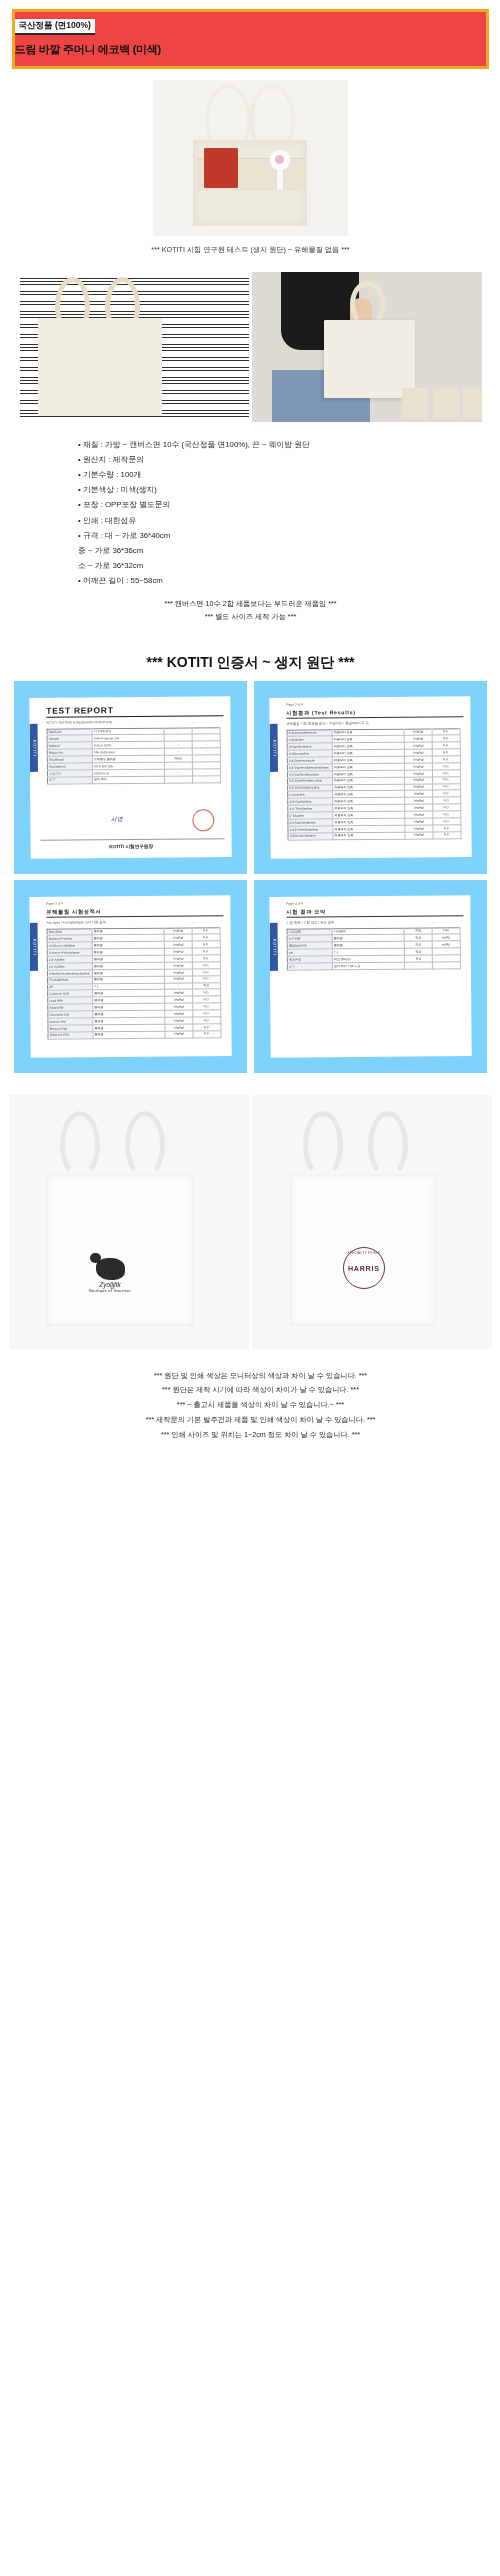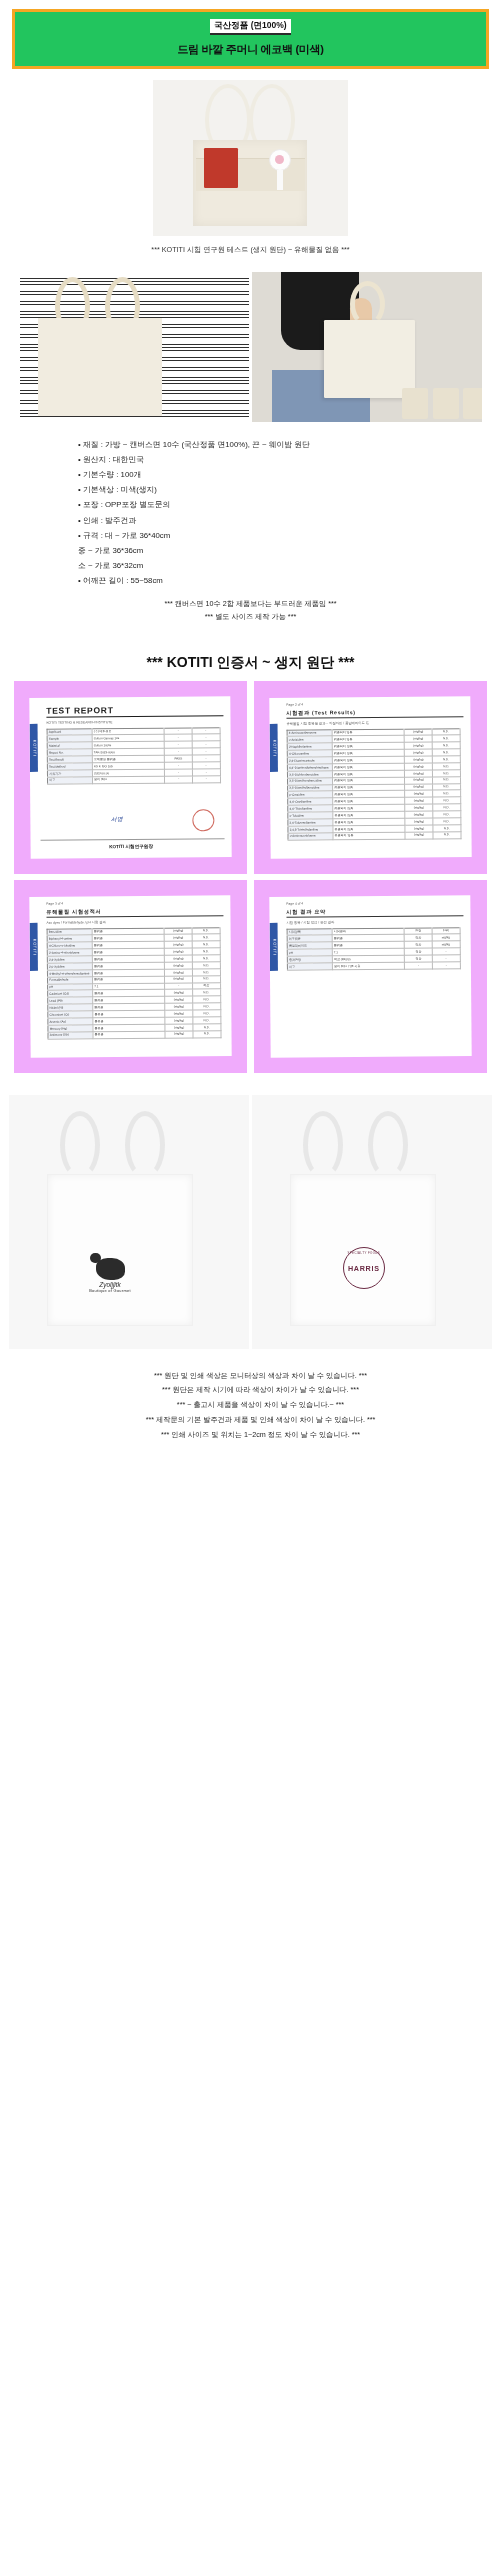--- a/index.html
+++ b/index.html
@@ -16,23 +16,23 @@
     position: relative;
     background: #ffffff;
   }
 
   
   .header-wrap {
     padding: 9px 11.7px 0 11.7px;
   }
   .header-box {
     border: 3.3px solid #f5a623;
-    background: #22c55e;
+    background: #ef4444;
     padding: 6.5px 0 9px 0;
-    text-align: center;
+    text-align: left;
   }
   .badge {
     display: inline-block;
     background: #ffffff;
     color: #111;
     font-size: 8.5px;
     font-weight: bold;
     padding: 1.3px 3.9px;
     border-bottom: 2px solid #2b2b2b;
     margin-bottom: 6.5px;
@@ -195,21 +195,21 @@
     margin-top: 30px;
     color: #111;
   }
   .docs {
     display: grid;
     grid-template-columns: 1fr 1fr;
     gap: 6.5px;
     padding: 9px 14.3px 0 14.3px;
   }
   .doc {
-    background: #f0abfc;
+    background: #7dd3fc;
     padding: 16px;
     position: relative;
     height: 193px;
   }
   .doc-paper {
     background: #ffffff;
     width: 100%;
     height: 100%;
     position: relative;
     overflow: hidden;
@@ -419,25 +419,25 @@
       <div class="m-tote">
         <div class="m-pocket a"></div>
         <div class="m-pocket b"></div>
         <div class="m-pocket c"></div>
       </div>
     </div>
   </div>
 
   <div class="spec">
     <div class="row">• 재질 : 가방 ~ 캔버스면 10수 (국산정품 면100%),  끈 ~ 웨이밤 원단</div>
-    <div class="row">• 원산지 : 대한민국</div>
+    <div class="row">• 원산지 : 제작문의</div>
     <div class="row">• 기본수량 : 100개</div>
     <div class="row">• 기본색상 : 미색(생지)</div>
     <div class="row">• 포장 : OPP포장 별도문의</div>
-    <div class="row">• 인쇄 : 발주건과</div>
+    <div class="row">• 인쇄 : 대한섬유</div>
     <div class="row">• 규격 : 대 ~ 가로 36*40cm</div>
     <div class="row">             중 ~ 가로 36*36cm</div>
     <div class="row">             소 ~ 가로 36*32cm</div>
     <div class="row">• 어깨끈 길이 : 55~58cm</div>
   </div>
   <div class="spec-note">
     <div>*** 캔버스면 10수 2합 제품보다는 부드러운 제품임 ***</div>
     <div>*** 별도 사이즈 제작 가능 ***</div>
   </div>
 

